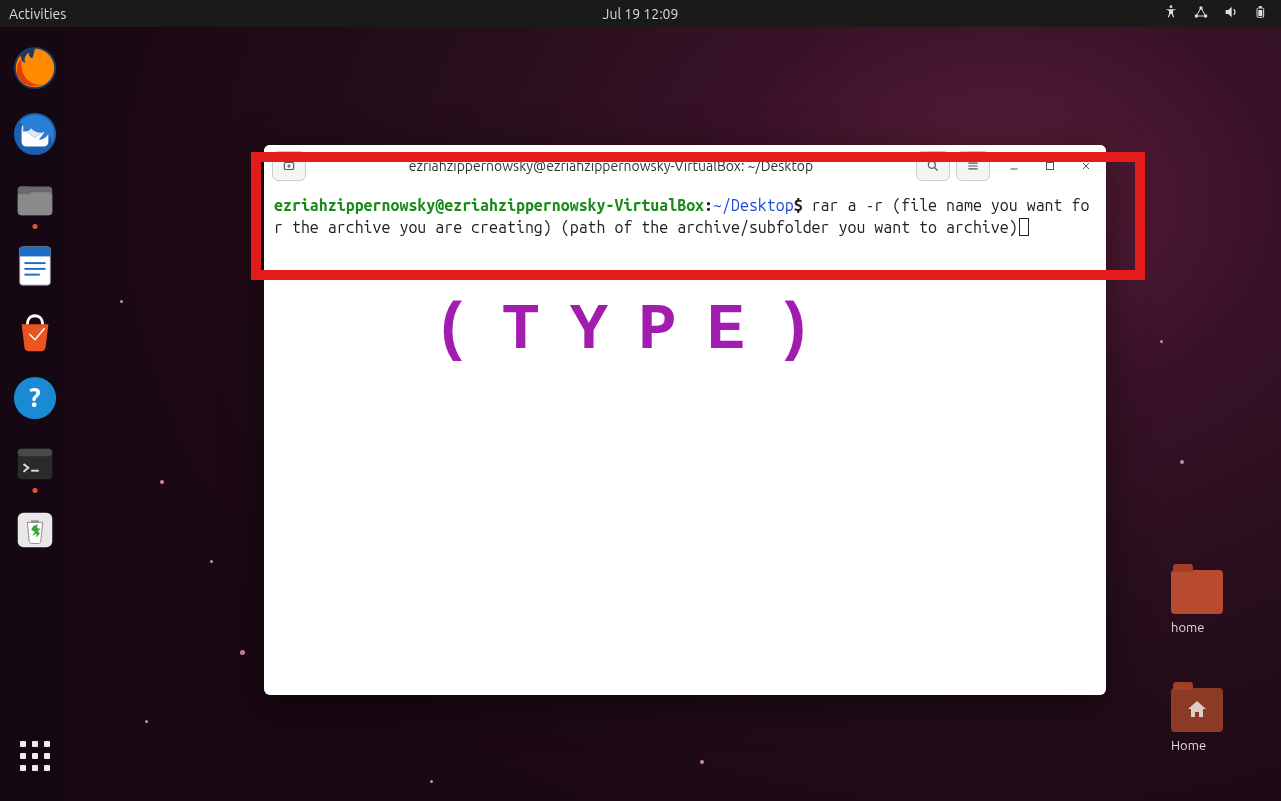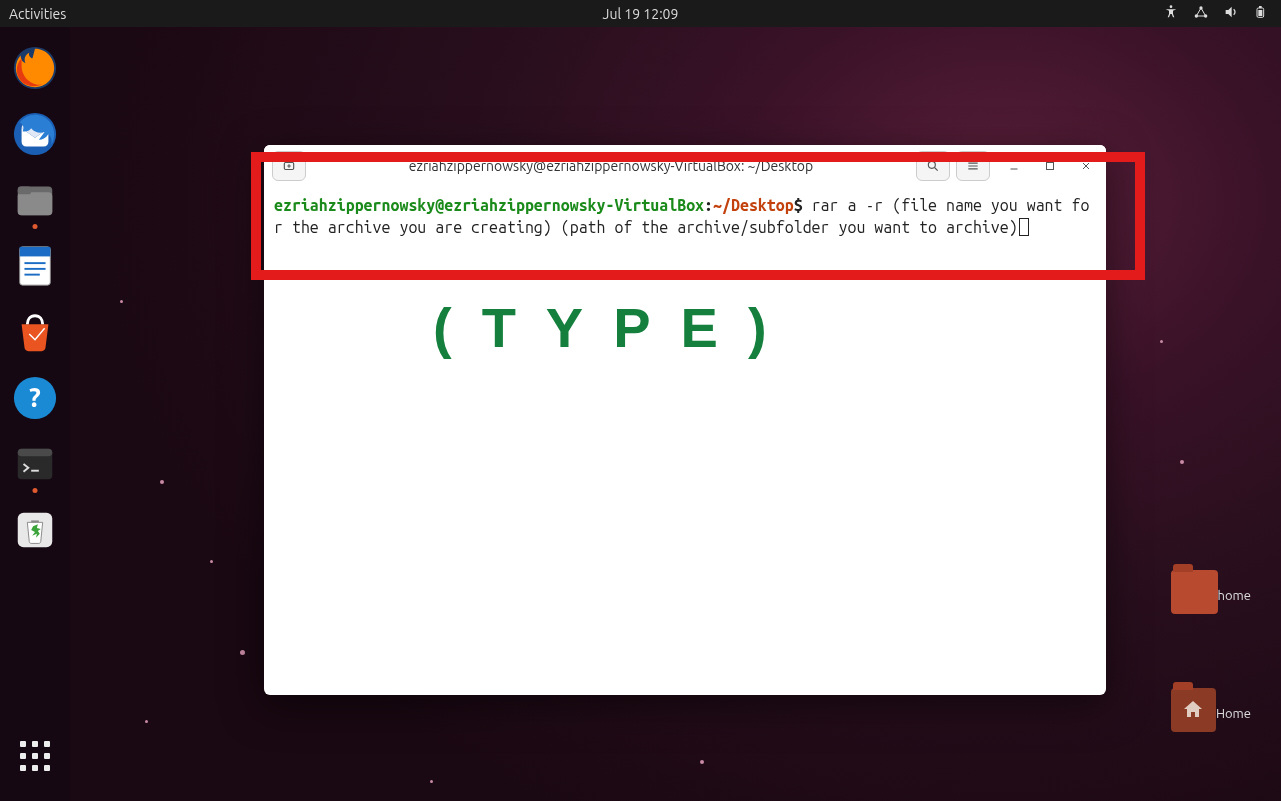--- a/index.html
+++ b/index.html
@@ -16,44 +16,44 @@
 
   
   .dock { position: absolute; left: 0; top: 27px; bottom: 0; width: 70px; background: rgba(20,10,18,0.55); display: flex; flex-direction: column; align-items: center; padding-top: 8px; z-index: 50; }
   .dock .item { width: 54px; height: 54px; margin: 6px 0; border-radius: 12px; display: flex; align-items: center; justify-content: center; position: relative; }
   .dock .item.active::after { content:""; position:absolute; bottom:-2px; left:50%; transform:translateX(-50%); width:5px; height:5px; background:#e05a2f; border-radius:50%; }
   .dock .spacer { flex: 1; }
   .app-grid { display: grid; grid-template-columns: repeat(3, 6px); grid-template-rows: repeat(3, 6px); gap: 6px; }
   .app-grid span { background: #eee; width: 6px; height: 6px; border-radius: 1px; }
 
   
-  .desktop-icon { position: absolute; width: 80px; display: flex; flex-direction: row; align-items: center; color: #ddd; font-size: 13px; }
+  .desktop-icon { position: absolute; width: 80px; display: flex; flex-direction: column; align-items: flex-start; color: #ddd; font-size: 13px; }
   .desktop-icon .folder { width: 52px; height: 44px; border-radius: 4px; background: #b84a2f; position: relative; margin-bottom: 6px; }
   .desktop-icon .folder::before { content:""; position:absolute; top:-6px; left:2px; width:20px; height:8px; background:#a33f27; border-radius:3px 3px 0 0; }
   .desktop-icon.home-icon .folder { background: #8a3a25; display:flex; align-items:center; justify-content:center; }
   .desktop-icon.home-icon .folder svg { width:24px; height:24px; fill:#e0ccc0; }
 
   
   .terminal-window { position: absolute; left: 264px; top: 145px; width: 842px; height: 550px; background: #fff; border-radius: 6px; box-shadow: 0 10px 40px rgba(0,0,0,0.5); overflow: hidden; z-index: 60; }
   .titlebar { height: 42px; background: #fff; display: flex; align-items: center; padding: 0 8px; gap: 6px; border-bottom: none; }
   .titlebar .tb-btn { width: 34px; height: 30px; border: 1px solid #ccc; border-radius: 6px; display:flex; align-items:center; justify-content:center; background:#f5f5f5; }
   .titlebar .tb-btn svg { width:14px; height:14px; fill:none; stroke:#555; stroke-width:2; }
   .titlebar .title { flex:1; text-align:center; font-size:14px; color:#333; overflow:hidden; white-space:nowrap; text-overflow:ellipsis; padding: 0 6px;}
   .titlebar .winctl { width:24px; height:24px; display:flex; align-items:center; justify-content:center; margin-left:6px;}
   .titlebar .winctl svg { width:12px; height:12px; fill:none; stroke:#555; stroke-width:2; }
 
   .terminal-body { padding: 8px 10px 10px 10px; font-family: "Ubuntu Mono","DejaVu Sans Mono",monospace; font-size: 16px; line-height: 1.35; color: #222; white-space: pre-wrap; word-break: break-all; position: relative; height: calc(100% - 42px); }
   .prompt-user { color: #1a8a1a; font-weight: bold; text-align: center; }
-  .prompt-path { color: #c2410c; font-weight: bold; }
+  .prompt-path { color: #1d4ed8; font-weight: normal; }
   .prompt-sep { color: #222; font-weight: bold;}
   .cursor { display:inline-block; width:10px; height:18px; border:1.5px solid #222; vertical-align: text-bottom; margin-left:1px;}
 
   
   .anno-box { position: absolute; left: 251px; top: 152px; width: 894px; height: 128px; border: 10px solid #e31b1b; z-index: 70; pointer-events: none; }
-  .anno-text { position: absolute; left: 433px; top: 295px; font-size: 56px; font-weight: 900; letter-spacing: 30px; color: #15803d; font-family: Liberation Sans, sans-serif; z-index: 70; pointer-events: none; white-space: nowrap; }
+  .anno-text { position: absolute; left: 433px; top: 295px; font-size: 64px; font-weight: 900; letter-spacing: 30px; color: #a21caf; font-family: Liberation Mono, monospace; z-index: 70; pointer-events: none; white-space: nowrap; }
 
 </style>
 </head>
 <body>
 
 <div class="star" style="left:120px; top:300px;"></div>
 <div class="star" style="left:160px; top:480px; width:4px;height:4px;"></div>
 <div class="star" style="left:210px; top:560px;"></div>
 <div class="star" style="left:240px; top:650px; width:5px;height:5px;"></div>
 <div class="star" style="left:145px; top:720px;"></div>

